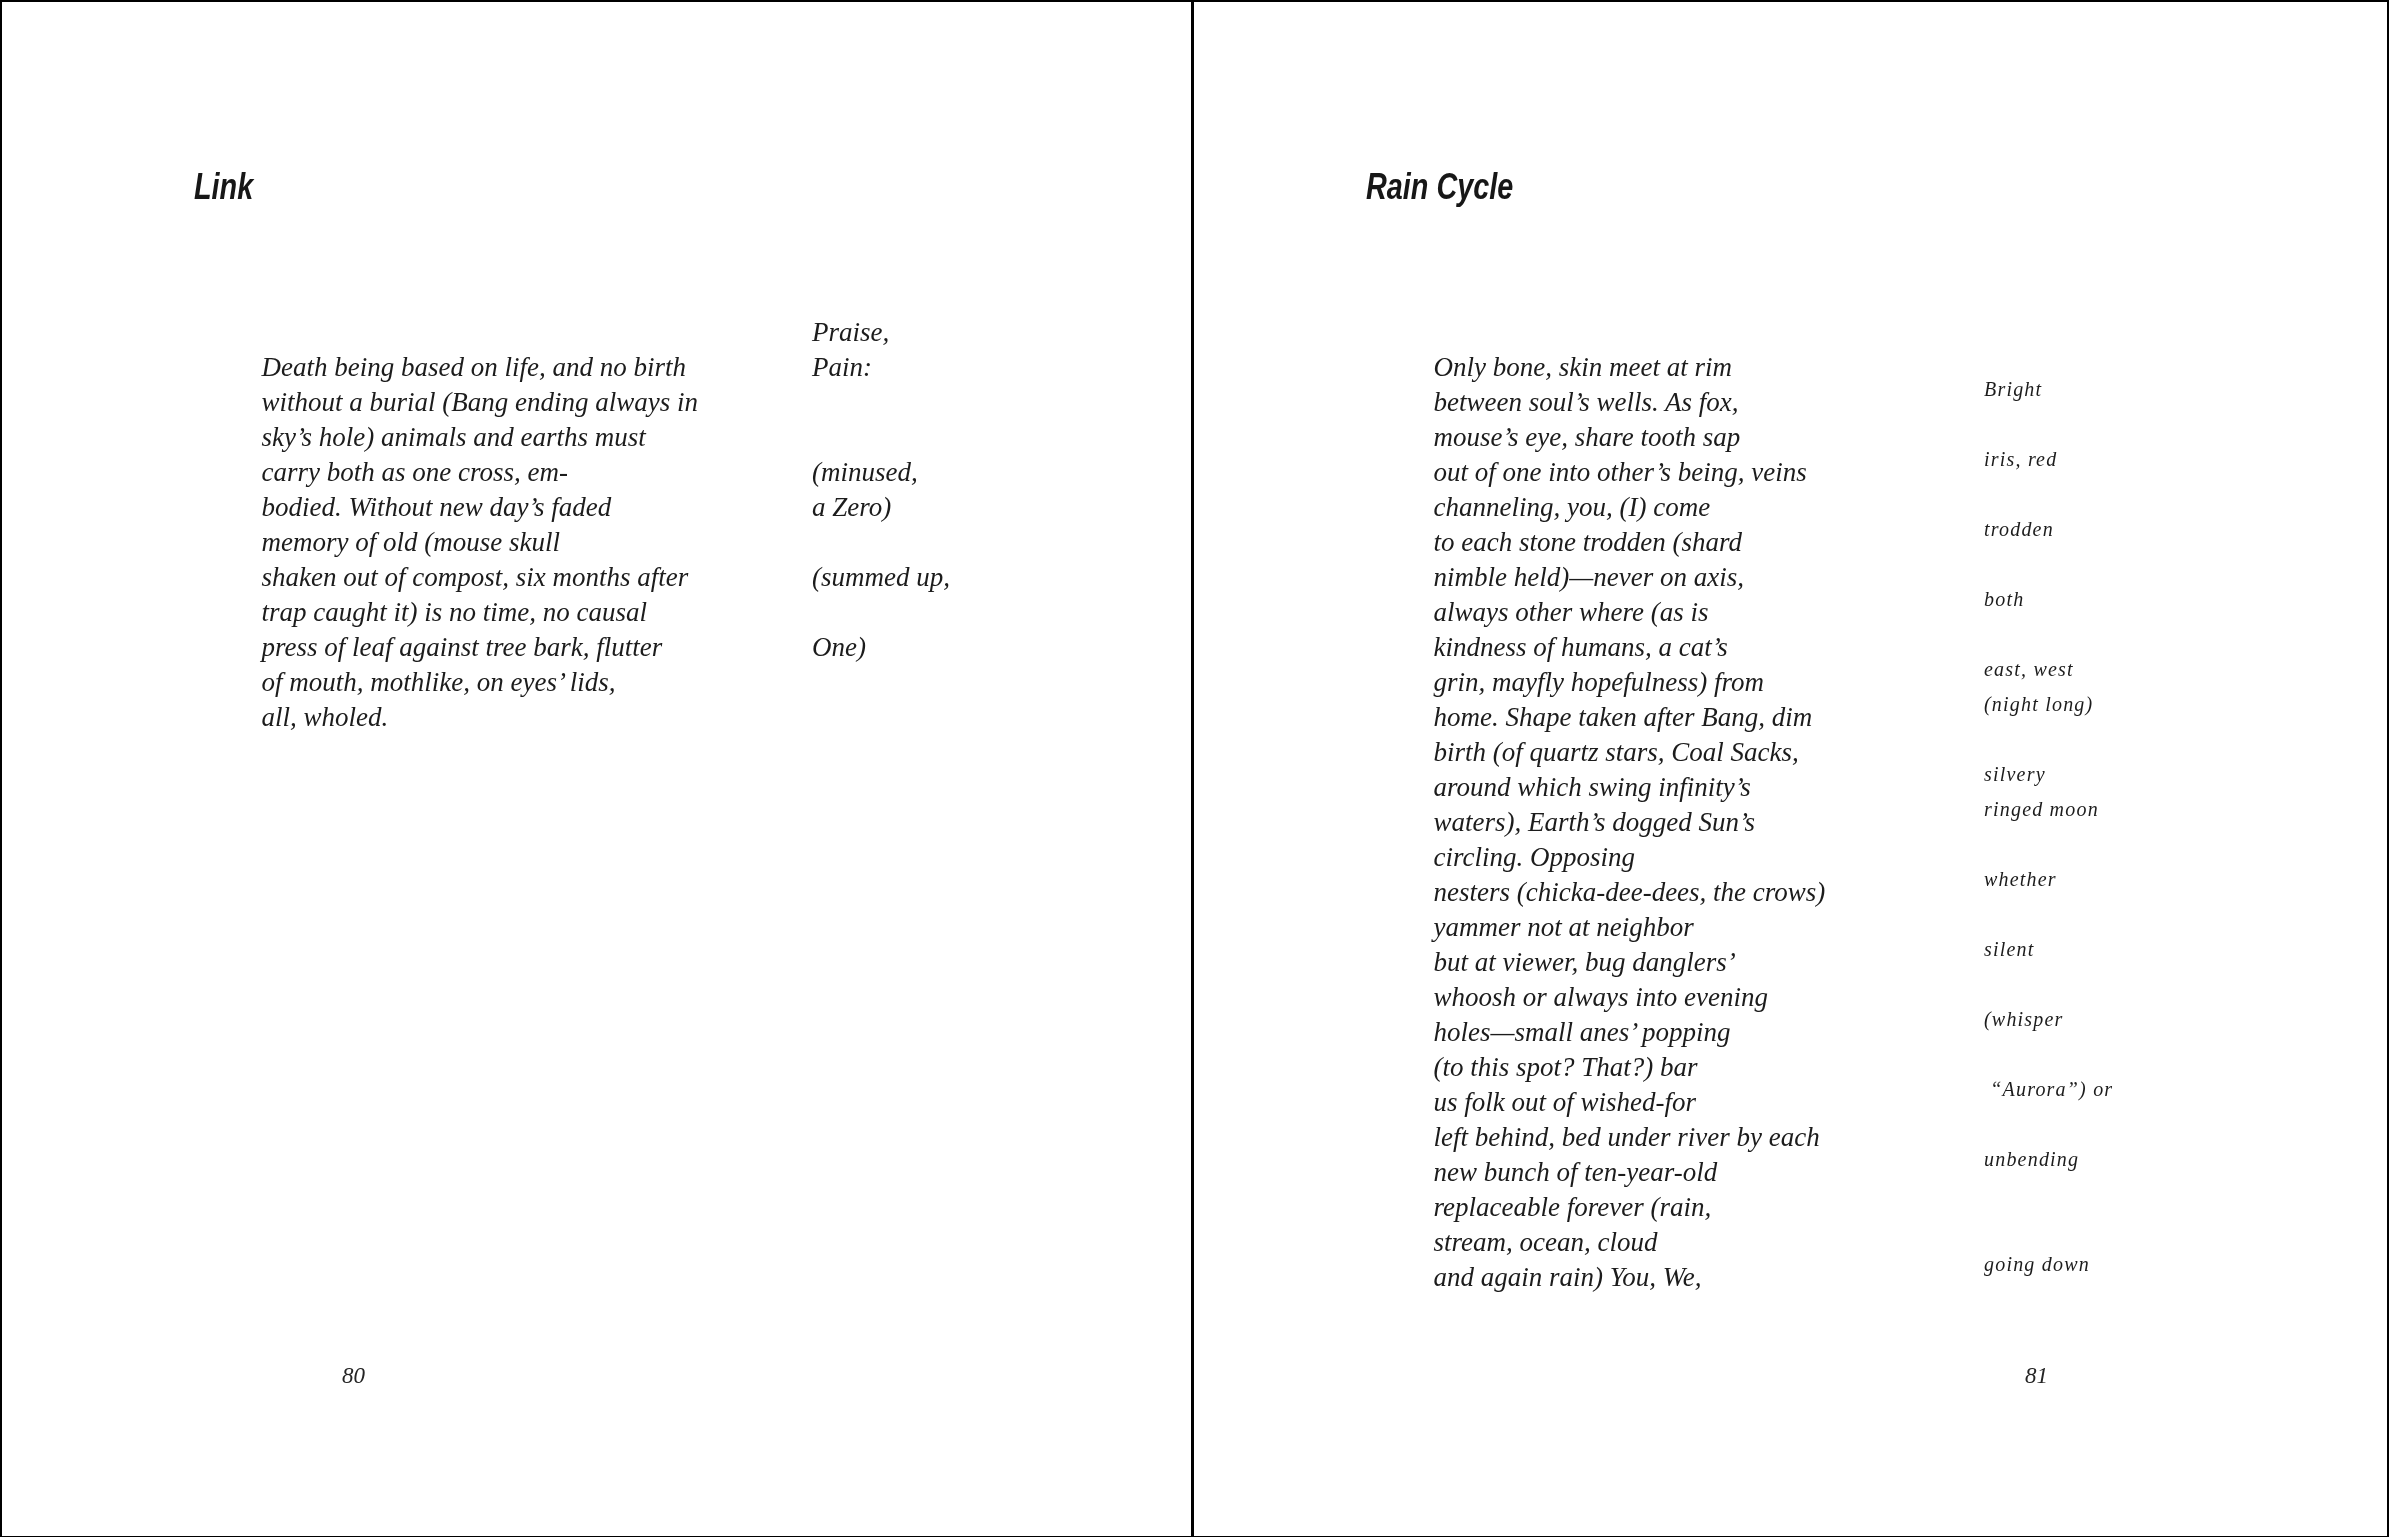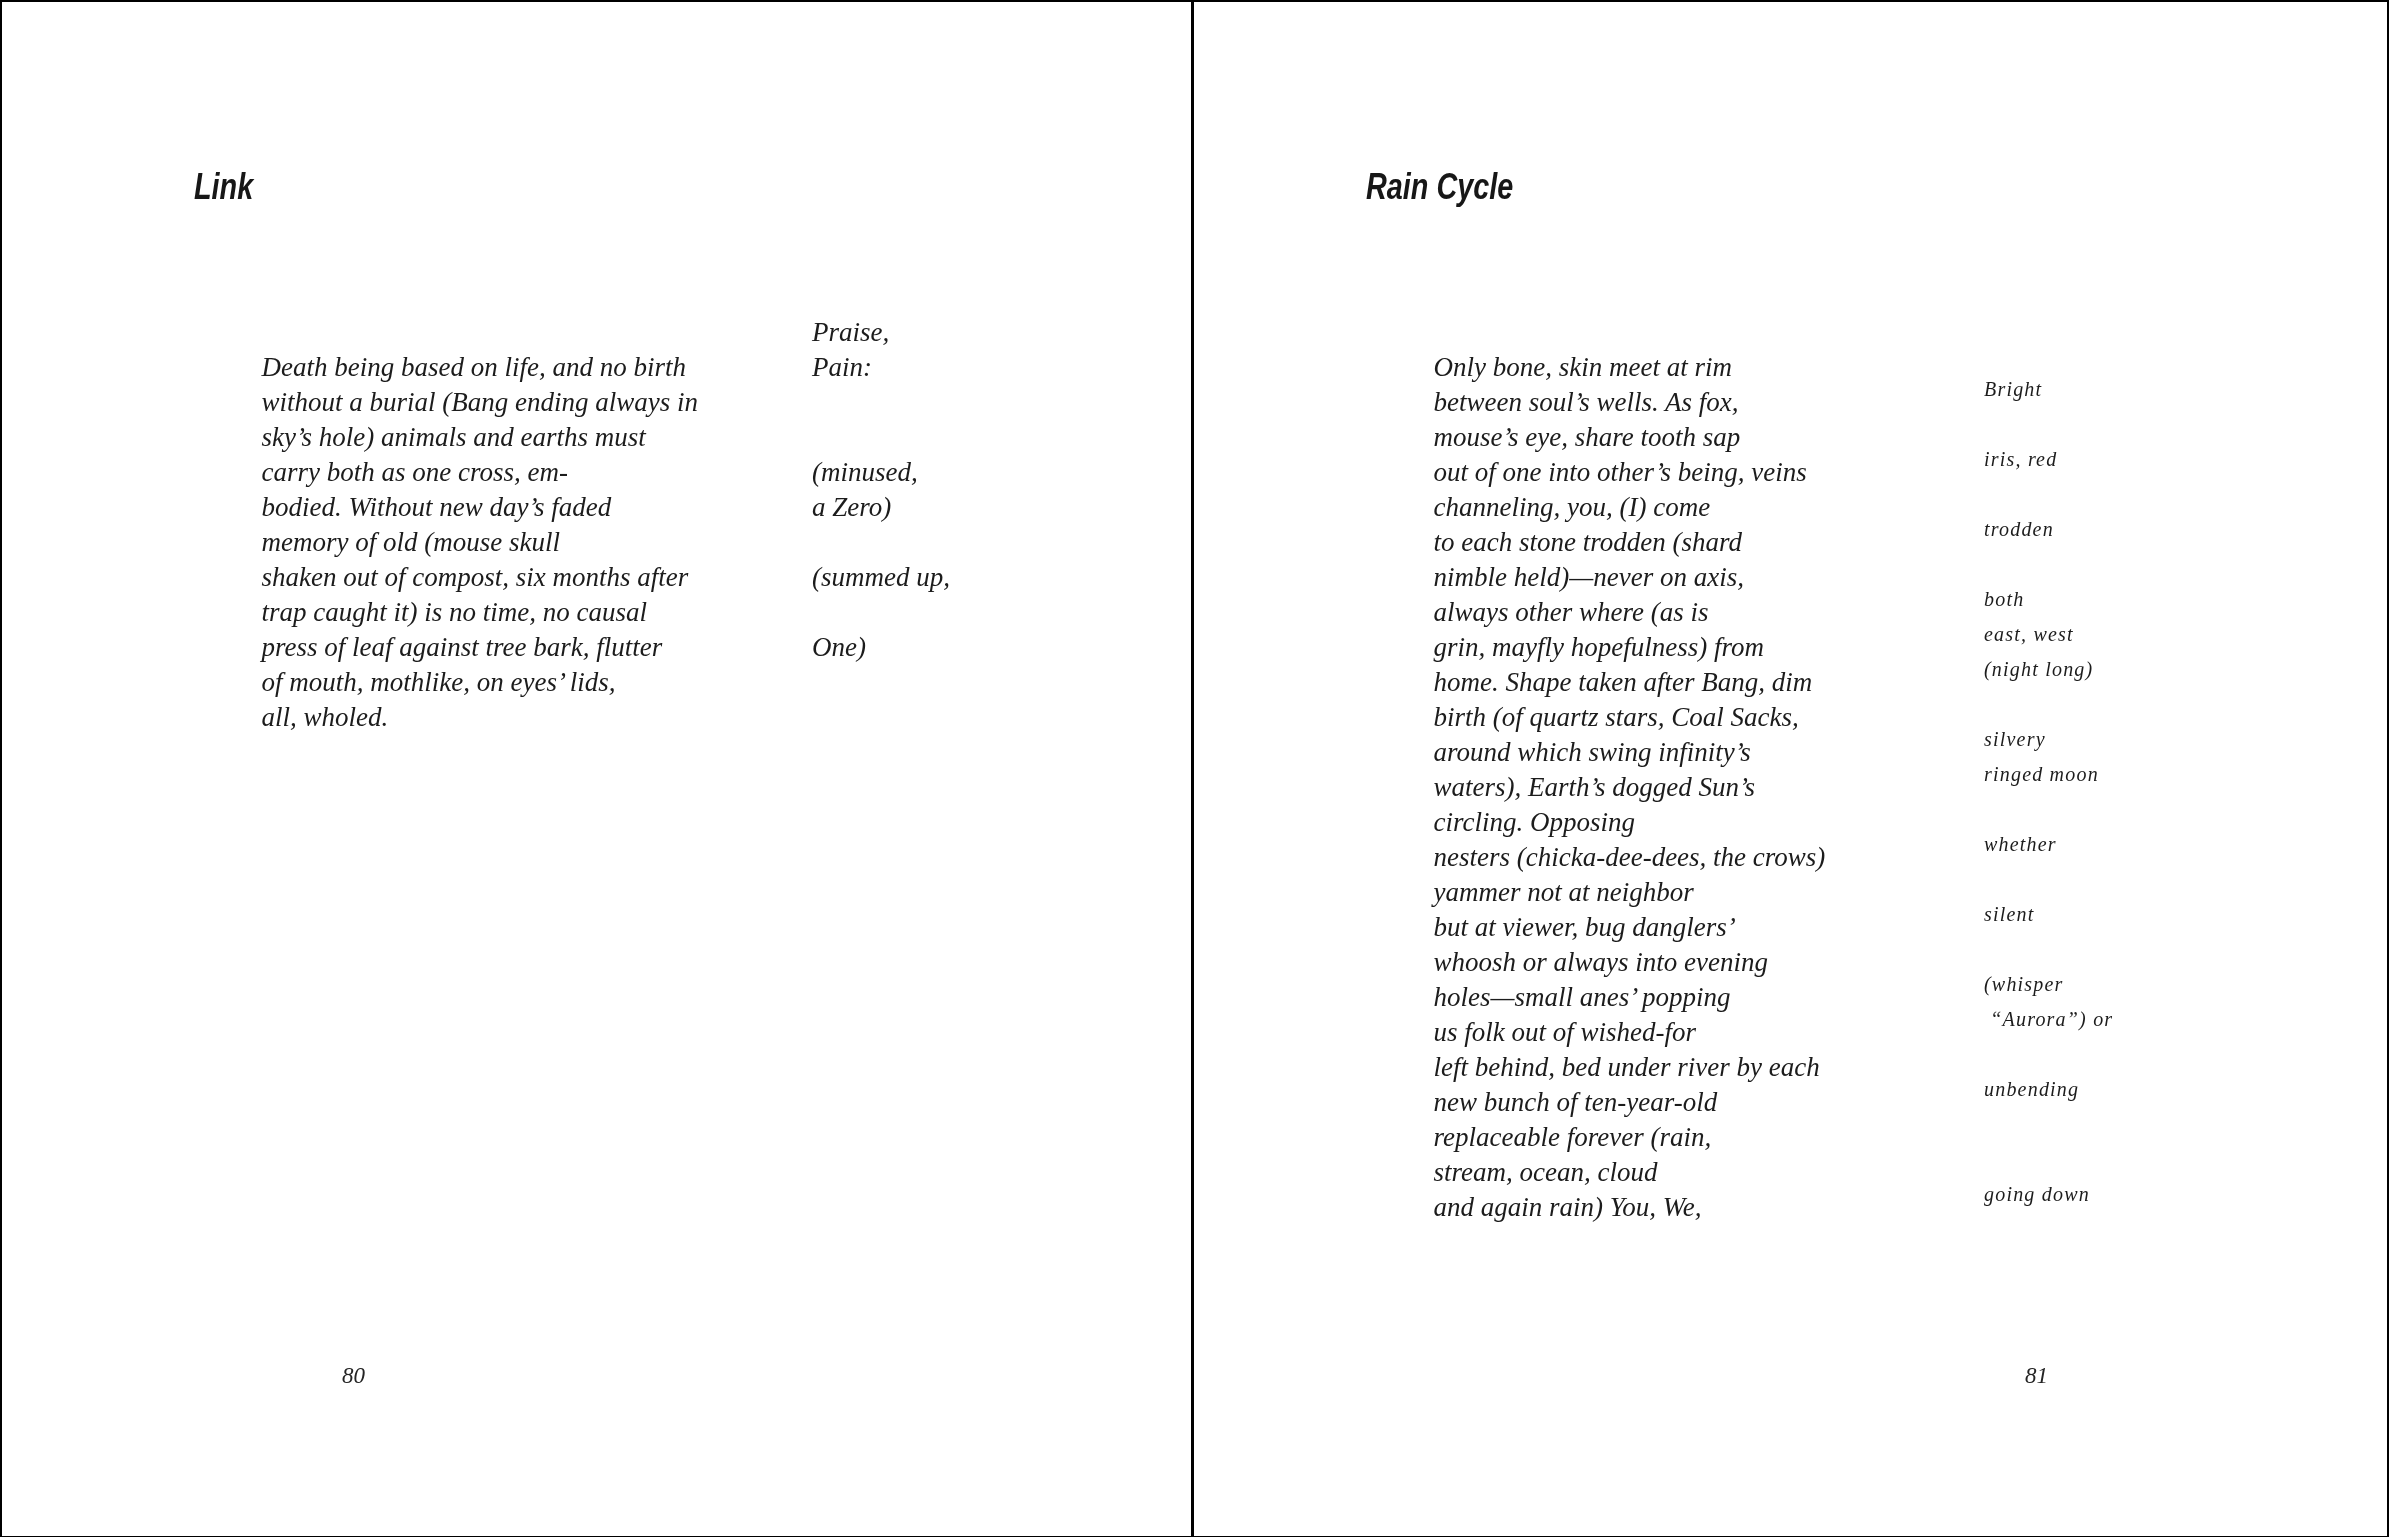--- a/index.html
+++ b/index.html
@@ -180,20 +180,24 @@
         <div class="poem-line">
           <span class="main-text">nimble held)—never on axis,</span>
           <span class="side-text"></span>
         </div>
 
         <div class="poem-line">
           <span class="main-text">always other where (as is</span>
           <span class="side-text">both</span>
         </div>
 
+        <div class="poem-line">
+          <span class="main-text">kindness of humans, a cat’s</span>
+          <span class="side-text"></span>
+        </div>
 
         <div class="poem-line">
           <span class="main-text">grin, mayfly hopefulness) from</span>
           <span class="side-text">east, west</span>
         </div>
 
         <div class="poem-line">
           <span class="main-text">home. Shape taken after Bang, dim</span>
           <span class="side-text">(night long)</span>
         </div>
@@ -236,20 +240,24 @@
         <div class="poem-line">
           <span class="main-text">whoosh or always into evening</span>
           <span class="side-text"></span>
         </div>
 
         <div class="poem-line">
           <span class="main-text">holes—small anes’ popping</span>
           <span class="side-text">(whisper</span>
         </div>
 
+        <div class="poem-line">
+          <span class="main-text">(to this spot? That?) bar</span>
+          <span class="side-text"></span>
+        </div>
 
         <div class="poem-line">
           <span class="main-text">us folk out of wished-for</span>
           <span class="side-text"> “Aurora”) or</span>
         </div>
 
         <div class="poem-line">
           <span class="main-text">left behind, bed under river by each</span>
           <span class="side-text"></span>
         </div>

